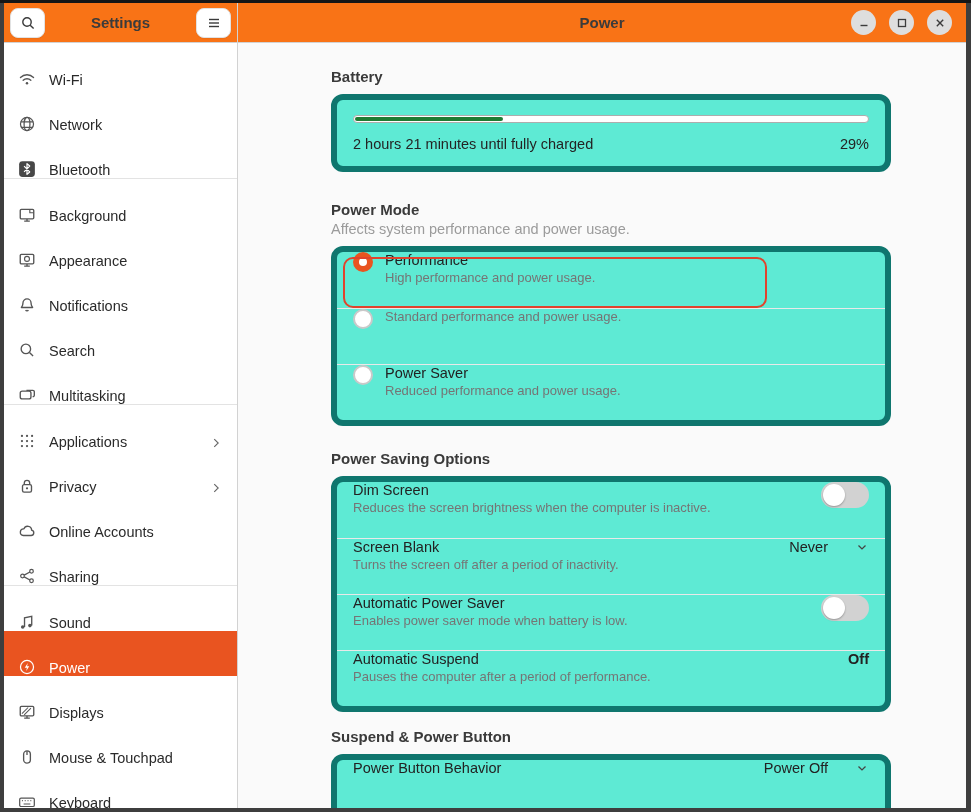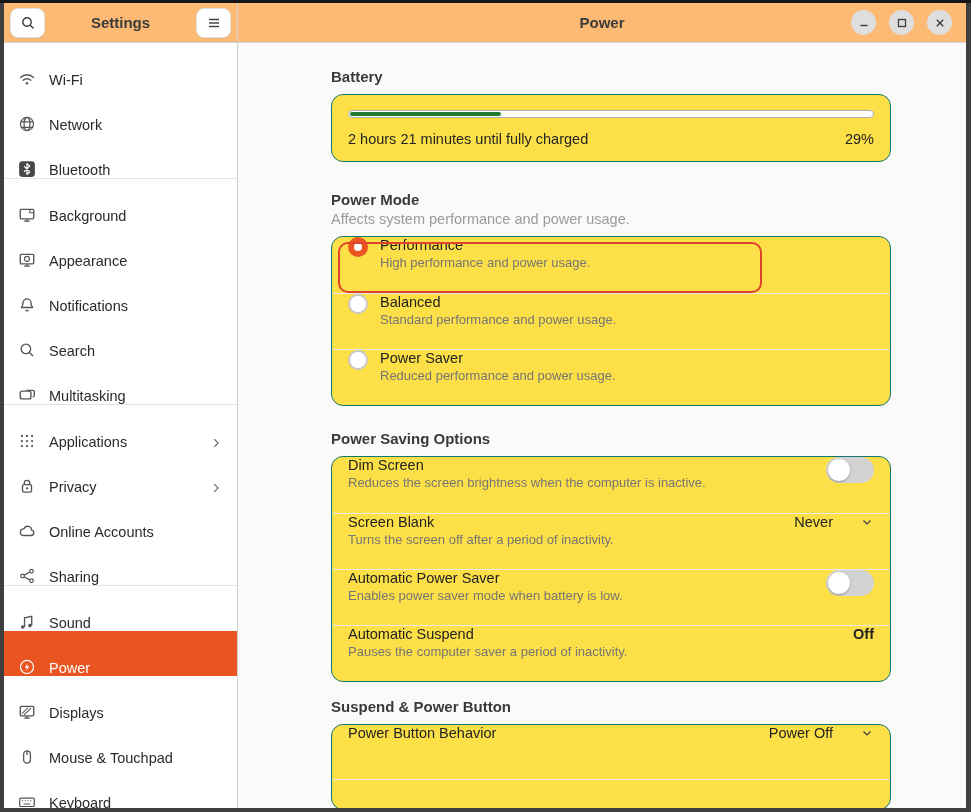--- a/index.html
+++ b/index.html
@@ -3,21 +3,21 @@
 <meta charset="utf-8">
 <style>
   * { box-sizing: border-box; margin: 0; padding: 0; }
   html,body { width: 971px; height: 812px; overflow: hidden; }
   body { background:#3e3e3e; position:relative; font-family:"Liberation Sans",sans-serif; }
   body::before { content:""; position:absolute; top:0; left:0; right:0; height:3px; background:#161616; z-index:5; }
   .window { position:absolute; top:3px; left:4px; right:5px; bottom:4px; background:#fafafa;
     display:grid; grid-template-columns:234px 1fr; grid-template-rows:40px 1fr; overflow:hidden; }
 
   
-  .hdr { background:#fdba74; border-bottom:1px solid #d2d2d2; display:flex; align-items:center; position:relative; }
+  .hdr { background:#f97316; border-bottom:1px solid #d2d2d2; display:flex; align-items:center; position:relative; }
   .hdr-left { border-right:1px solid #d2d2d2; padding:0 6px; }
   .hdr-title { position:absolute; left:0; right:0; text-align:center; font-size:15px; font-weight:700; color:#3b3b3b; pointer-events:none; }
   .sq-btn { width:35px; height:30px; background:#fff; border:1px solid #e2e2e2; border-radius:8px;
     display:flex; align-items:center; justify-content:center; box-shadow:0 1px 1px rgba(0,0,0,.05); }
   .hdr-left .spacer { flex:1; }
   .win-btns { margin-left:auto; display:flex; gap:13px; padding-right:14px; }
   .circ-btn { width:25px; height:25px; border-radius:50%; background:#dedede; display:flex; align-items:center; justify-content:center; }
 
   
   .sidebar { background:#ffffff; border-right:1px solid #d2d2d2; overflow:hidden; }
@@ -26,21 +26,21 @@
   .side-item .chev { margin-left:auto; color:#666; }
   .side-item.active { background:#E95420; color:#ffffff; }
   .side-item.active svg.glyph { color:#ffffff; }
   .side-sep { height:1px; background:#e3e3e3; }
 
   
   .content { overflow:hidden; padding-top:25px; }
   .col { width:578px; margin:0 auto;padding-left:18px; }
   .sec-h { font-size:15px; font-weight:700; color:#3a3a3a; }
   .sec-sub { font-size:14.5px; color:#9b9b9b; margin-top:3px; }
-  .card { background:#fde047; border:1px solid #0f766e; border-radius:12px; margin-top:9px; position:relative; }
+  .card { background:#5eead4; border:6px solid #0f766e; border-radius:12px; margin-top:9px; position:relative; }
   .mt-bat { margin-top:0; }
   .mt-pm { margin-top:29px; }
   .mt-pso { margin-top:24px; }
   .mt-sus { margin-top:16px; }
 
   
   .bat-card { padding:15px 16px 14px; }
   .track { height:8px; border:1px solid #adadad; border-radius:4px; background:#fff; padding:1px; }
   .fill { height:4px; border-radius:2px; }
   .bat-row { display:flex; justify-content:space-between; margin-top:13px; font-size:14.5px; color:#242424; }
@@ -281,21 +281,20 @@
           <div class="hl-box"></div>
           <span class="radio sel"></span>
           <div class="row-text">
             <div class="row-title">Performance</div>
             <div class="row-sub">High performance and power usage.</div>
           </div>
         </div>
         <div class="row">
           <span class="radio"></span>
           <div class="row-text">
-            <div class="row-title">Balanced</div>
             <div class="row-sub">Standard performance and power usage.</div>
           </div>
         </div>
         <div class="row">
           <span class="radio"></span>
           <div class="row-text">
             <div class="row-title">Power Saver</div>
             <div class="row-sub">Reduced performance and power usage.</div>
           </div>
         </div>
@@ -333,21 +332,21 @@
           </div>
           <div class="acc">
             <div class="toggle">
                 <div class="knob"></div>
               </div>
           </div>
         </div>
         <div class="row">
           <div class="row-text">
             <div class="row-title">Automatic Suspend</div>
-            <div class="row-sub">Pauses the computer saver a period of inactivity.</div>
+            <div class="row-sub">Pauses the computer after a period of performance.</div>
           </div>
           <div class="acc">
             <span class="bold">Off</span>
           </div>
         </div>
       </div>
 
       <div class="sec-h mt-sus">Suspend &amp; Power Button</div>
       <div class="card">
         <div class="row" style="min-height:54px">

